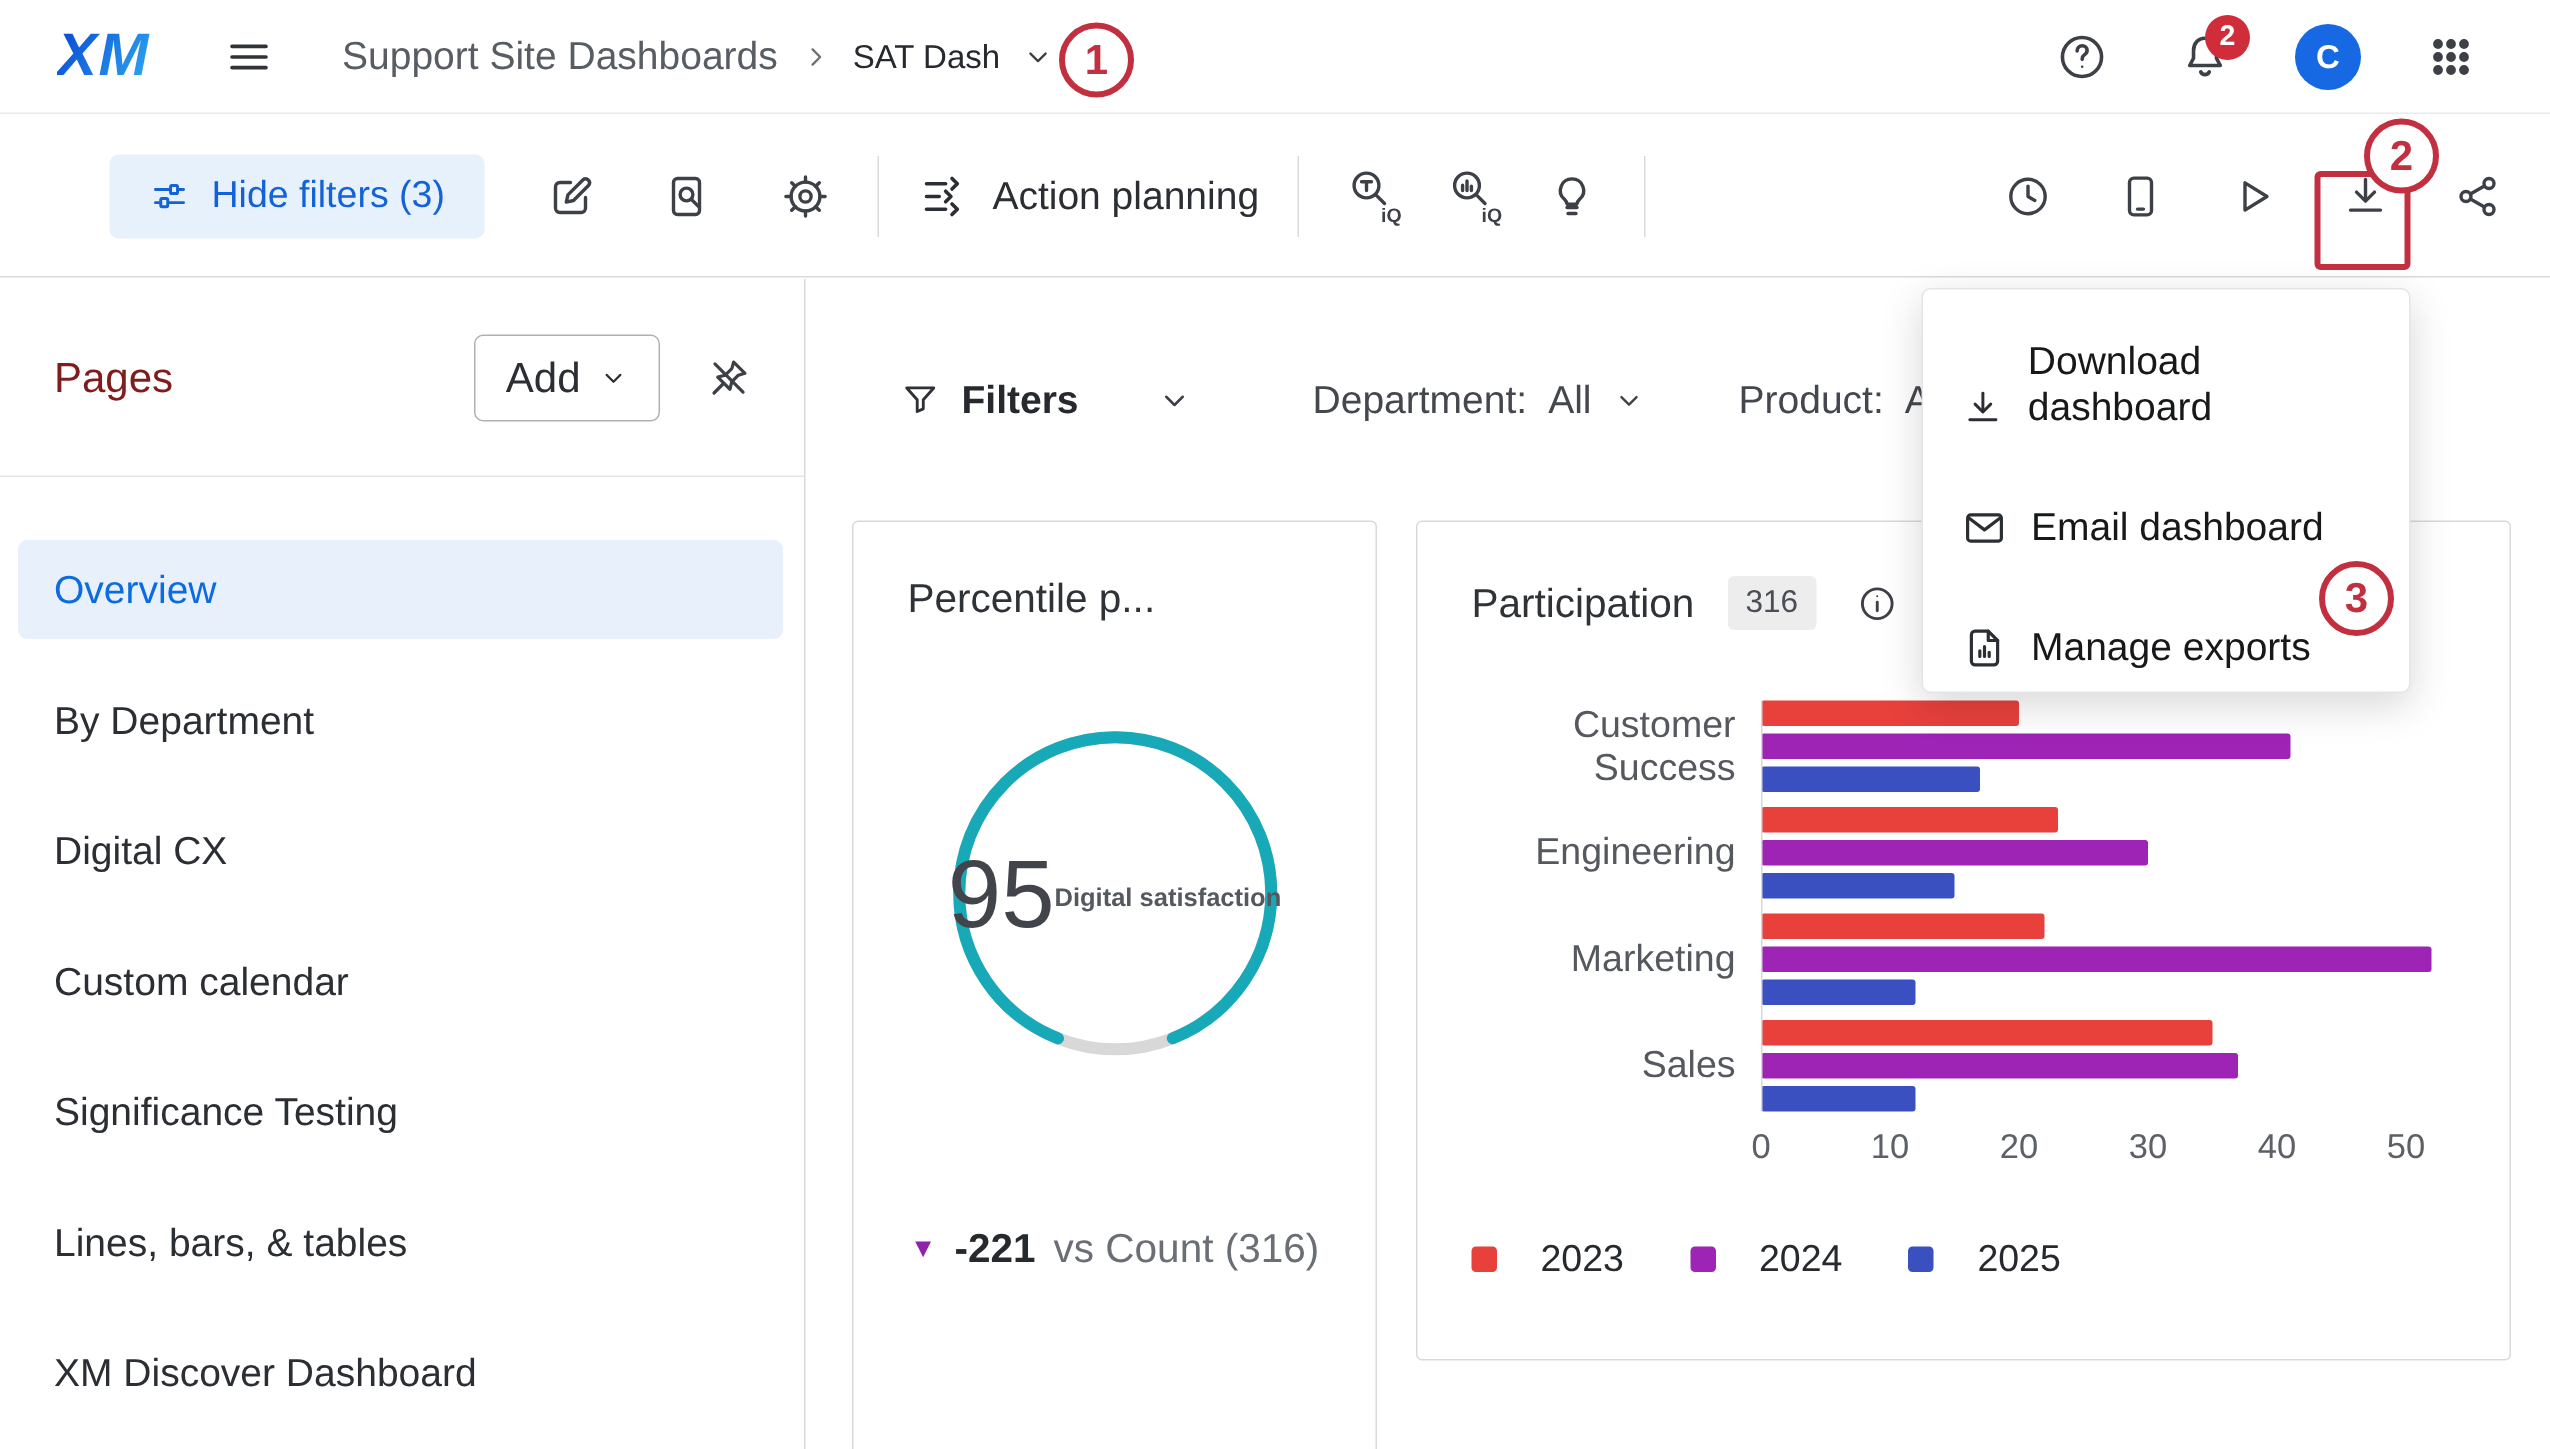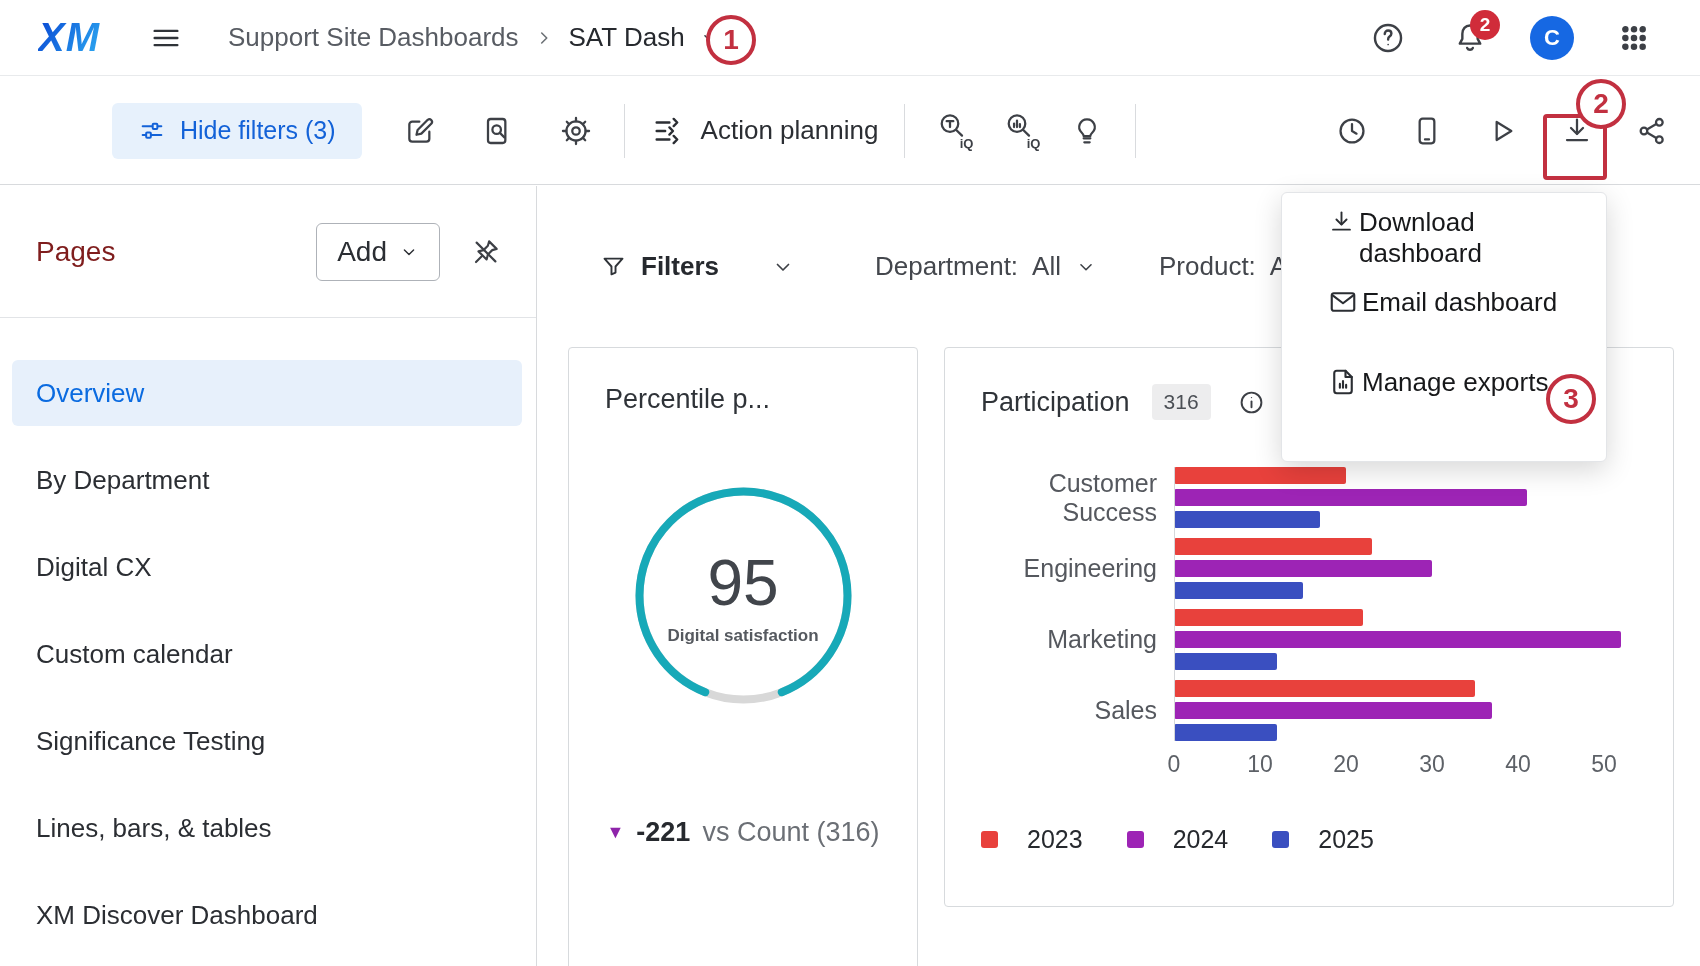--- a/index.html
+++ b/index.html
@@ -23,38 +23,38 @@
     background:#fff; z-index:10;
   }
   .logo {
     font-size:40px; font-weight:800; font-style:italic; letter-spacing:1px;
     background:linear-gradient(120deg,#0c4fd6 10%,#2aa2ef 90%);
     -webkit-background-clip:text; background-clip:text; color:transparent;
   }
   .hamburger { margin-left:44px; width:44px; height:44px; display:flex; align-items:center; justify-content:center; color:#2f3338; }
   .breadcrumb { margin-left:40px; display:flex; align-items:center; gap:14px; }
   .bc-root { font-size:26px; color:#585c63; cursor:pointer; }
-  .bc-current { font-size:26px; color:#26292e; cursor:pointer; }
+  .bc-current { font-size:22px; color:#26292e; cursor:pointer; }
   .bc-sep { color:#6b7075; }
   .topbar-right { margin-left:auto; display:flex; align-items:center; gap:38px; }
   .icon-btn { width:44px; height:44px; display:flex; align-items:center; justify-content:center; color:#3d4046; position:relative; }
   .badge {
     position:absolute; top:-6px; right:-8px; min-width:30px; height:30px; border-radius:15px;
     background:#d02c3a; color:#fff; font-size:19px; font-weight:700;
     display:flex; align-items:center; justify-content:center; padding:0 6px;
   }
   .avatar {
     width:44px; height:44px; border-radius:50%; background:#1668e3; color:#fff;
     font-size:22px; font-weight:700; display:flex; align-items:center; justify-content:center; cursor:pointer;
   }
 
   
   .toolbar {
     position:absolute; top:77px; left:0; right:0; height:108px;
-    display:flex; align-items:center; padding-left:112px;
+    display:flex; align-items:center; padding-left:73px;
     border-bottom:1px solid #d8dadd; background:#fff; z-index:5;
   }
   .hide-filters {
     height:56px; padding:0 26px; border-radius:6px; background:#e7f1fc; color:#1362d8;
     display:flex; align-items:center; gap:14px; font-size:25px;
   }
   .tb-icon { width:44px; height:44px; display:flex; align-items:center; justify-content:center; color:#3d4046; }
   .tb-group { display:flex; align-items:center; gap:34px; margin-left:36px; }
   .tb-divider { width:1px; height:54px; background:#d9dbde; margin:0 26px; }
   .action-planning { display:flex; align-items:center; gap:16px; color:#2b2e33; font-size:26px; }
@@ -83,21 +83,21 @@
   .filters-bar { height:161px; display:flex; align-items:center; padding-left:62px; font-size:26px; color:#44474d; }
   .filters-label { font-weight:700; color:#26292e; margin-left:14px; }
   .chev { color:#3d4046; }
   .cards { display:flex; align-items:flex-start; gap:26px; padding-left:30px; }
   .card { background:#fff; border:1px solid #d7dadd; border-radius:4px; padding:36px; }
   .card-title { font-size:27px; font-weight:500; color:#2f3338; }
 
   
   .card-percentile { width:350px; height:660px; }
   .gauge { position:relative; width:233px; height:233px; margin:64px auto 0; }
-  .gauge-center { position:absolute; inset:0; display:flex; flex-direction:column; align-items:center; justify-content:center; }
+  .gauge-center { position:absolute; inset:0; display:flex; flex-direction:row; align-items:center; justify-content:center; }
   .gauge-value { font-size:64px; color:#41454b; }
   .gauge-label { margin-top:6px; font-size:17px; font-weight:700; color:#55595f; }
   .delta-row { margin-top:105px; display:flex; align-items:center; justify-content:center; gap:12px; }
   .delta-tri { color:#8e24aa; font-size:18px; }
   .delta-val { font-size:27px; font-weight:700; color:#26292e; }
   .delta-cmp { font-size:27px; color:#6b6f75; }
 
   
   .card-participation { width:730px; height:560px; }
   .part-header { display:flex; align-items:center; }
@@ -115,21 +115,21 @@
   .legend { margin-top:46px; display:flex; align-items:center; gap:44px; }
   .legend-item { display:flex; align-items:center; gap:29px; font-size:25px; color:#26292e; cursor:pointer; }
   .swatch { width:17px; height:17px; border-radius:3px; display:inline-block; }
 
   
   .export-menu {
     position:absolute; left:1281px; top:192px; width:326px;
     background:#fff; border:1px solid #e3e5e8; border-radius:6px;
     box-shadow:0 8px 28px rgba(0,0,0,.16); padding:14px 0; z-index:50;
   }
-  .export-item { height:80px; display:flex; align-items:flex-start; gap:4px; padding:0 26px; font-size:26px; color:#17181a; cursor:pointer;margin-left:20px; }
+  .export-item { height:80px; display:flex; align-items:flex-end; gap:16px; padding:0 26px; font-size:26px; color:#17181a; cursor:pointer; }
   .export-item .mi { color:#2b2e33; }
 
   
   .ann {
     position:absolute; width:50px; height:50px; border:4px solid #c23040; border-radius:50%;
     background:#fff; color:#c23040; font-size:28px; font-weight:700;
     display:flex; align-items:center; justify-content:center; z-index:60;
   }
   .export-highlight { position:absolute; left:1543px; top:114px; width:64px; height:66px; border:4px solid #c23040; border-radius:4px; z-index:55; }
 </style>

